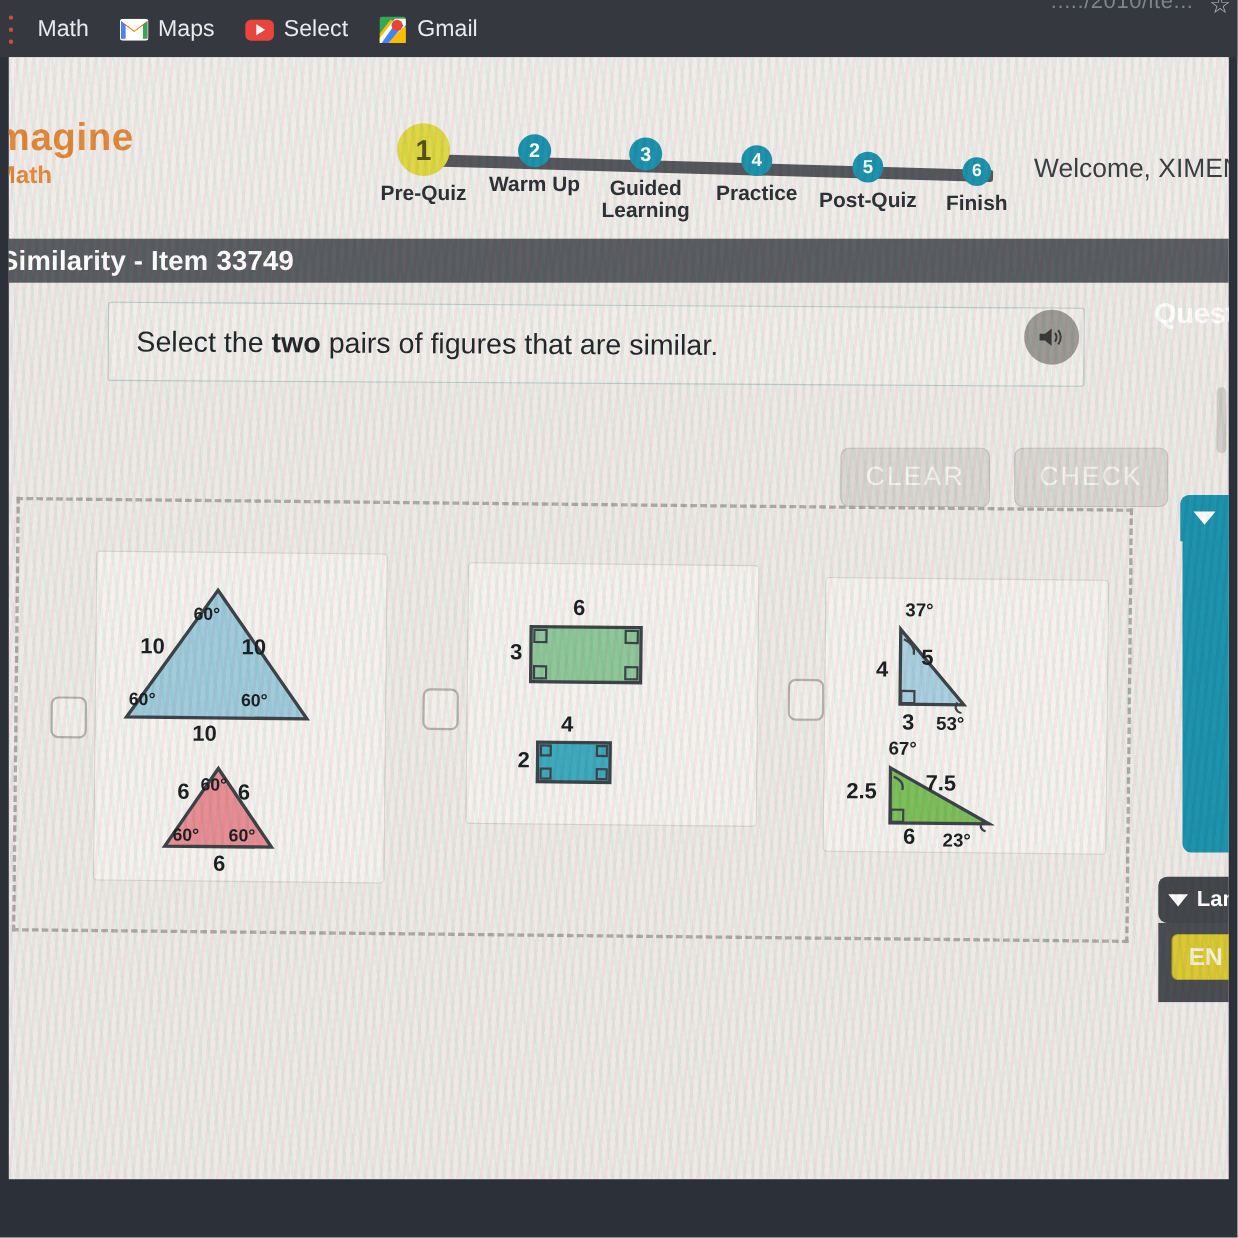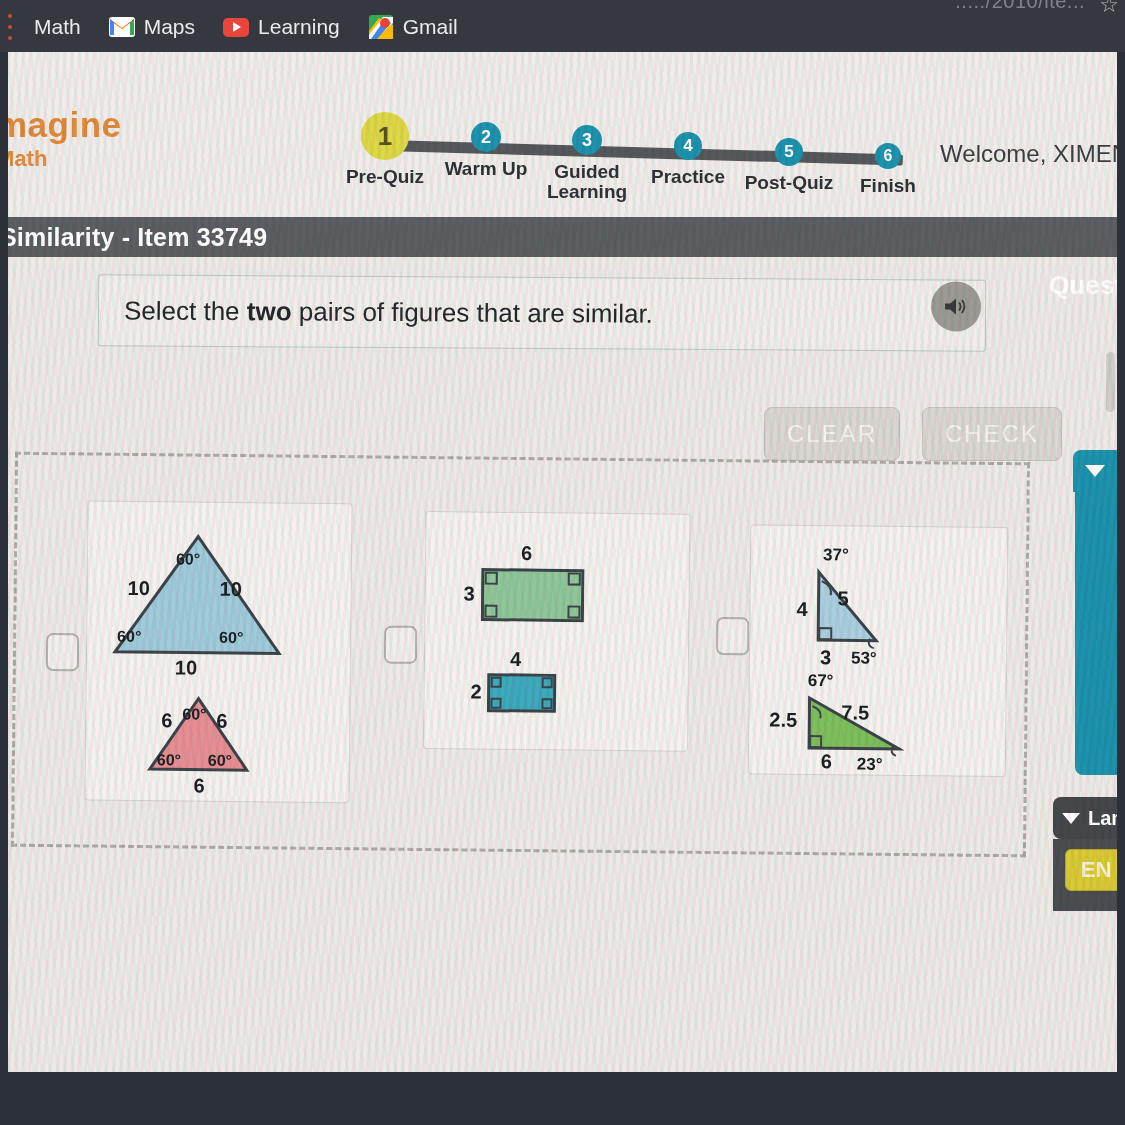--- a/index.html
+++ b/index.html
@@ -203,21 +203,21 @@
           <path d="M5 6 L13 12 L21 6 L13 11 Z" fill="#fbbc04"></path>
         </svg>
       </span>
       <span>Maps</span>
     </div>
 
     <div class="bm-item">
       <span class="bm-icon">
           <span class="yt-box"></span>
         </span>
-      <span>Learning</span>
+      <span>Select</span>
     </div>
 
     <div class="bm-item">
       <span class="bm-icon">
         <svg width="24" height="24" viewBox="0 0 24 24">
           <rect width="24" height="24" rx="3" fill="#34a853"></rect>
           <path d="M0 16 L10 3 L24 10 L24 24 L0 24 Z" fill="#fbbc04"></path>
           <path d="M0 20 L14 2 L24 2 L24 8 L6 24 L0 24 Z" fill="#ffffff"></path>
           <path d="M2 24 L16 4 L22 8 L8 24 Z" fill="#4285f4"></path>
           <circle cx="16" cy="8" r="5" fill="#ea4335"></circle>

